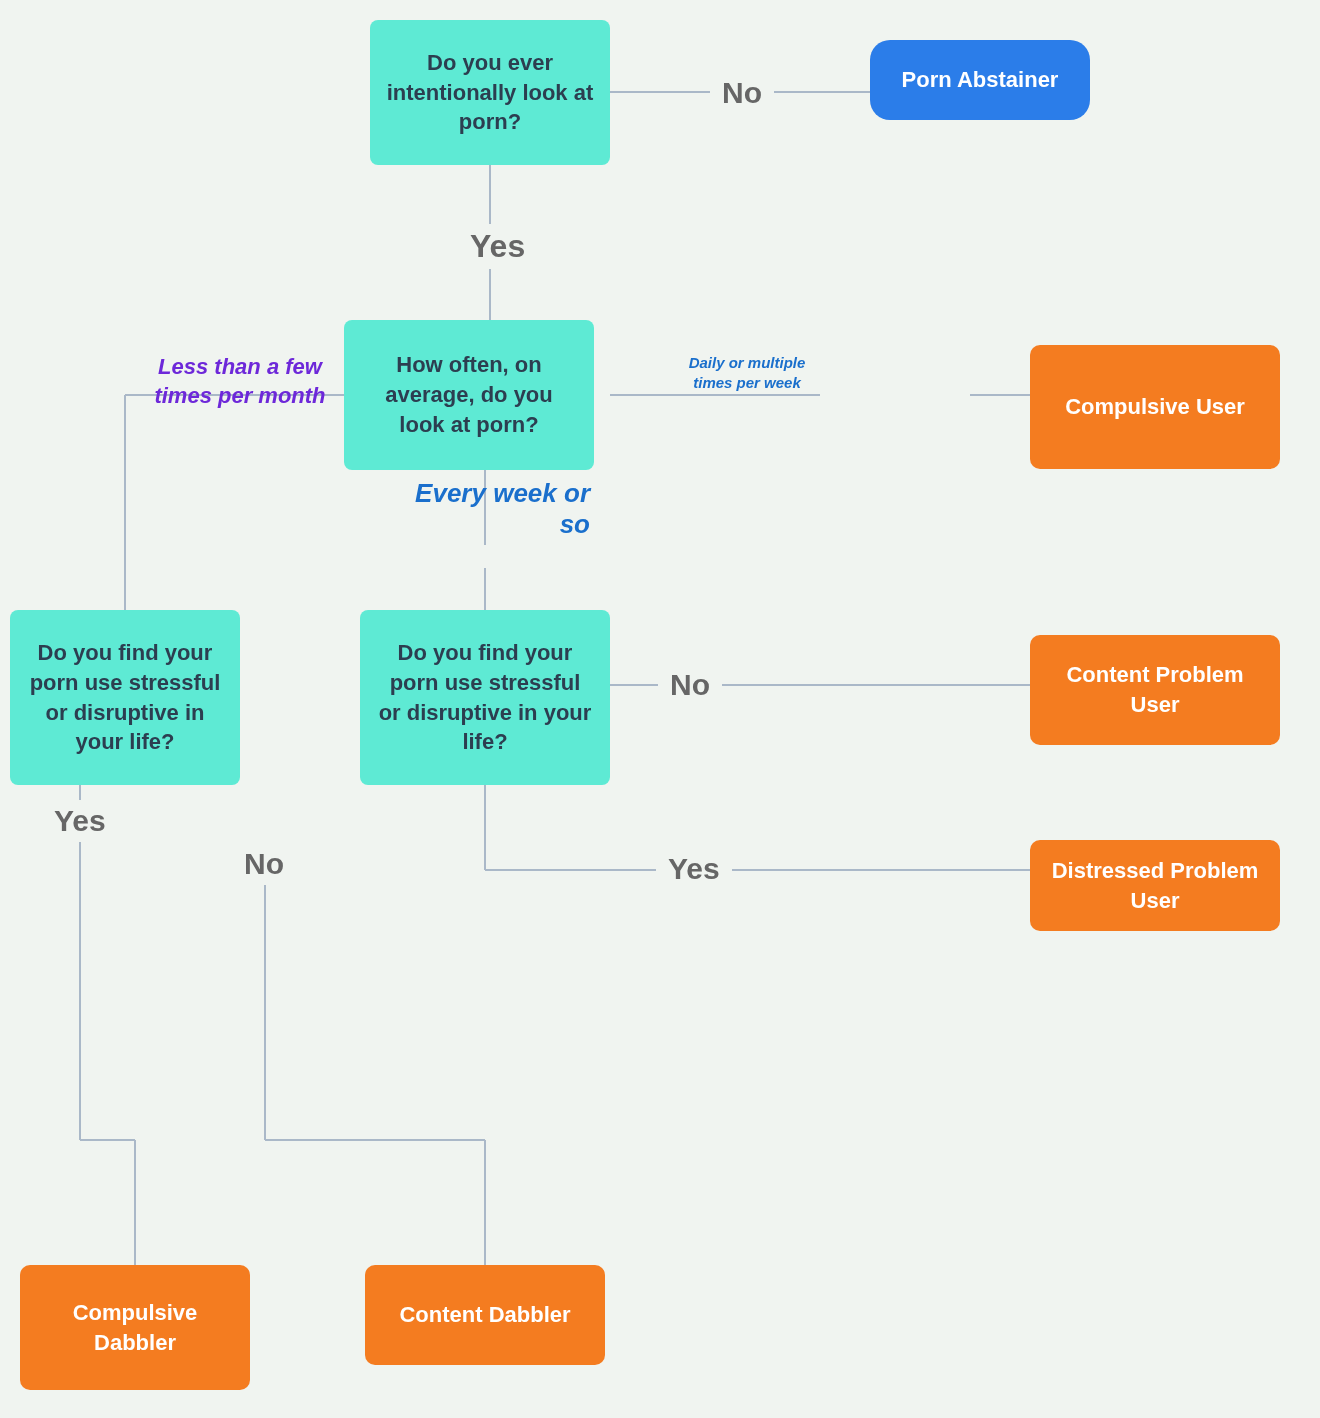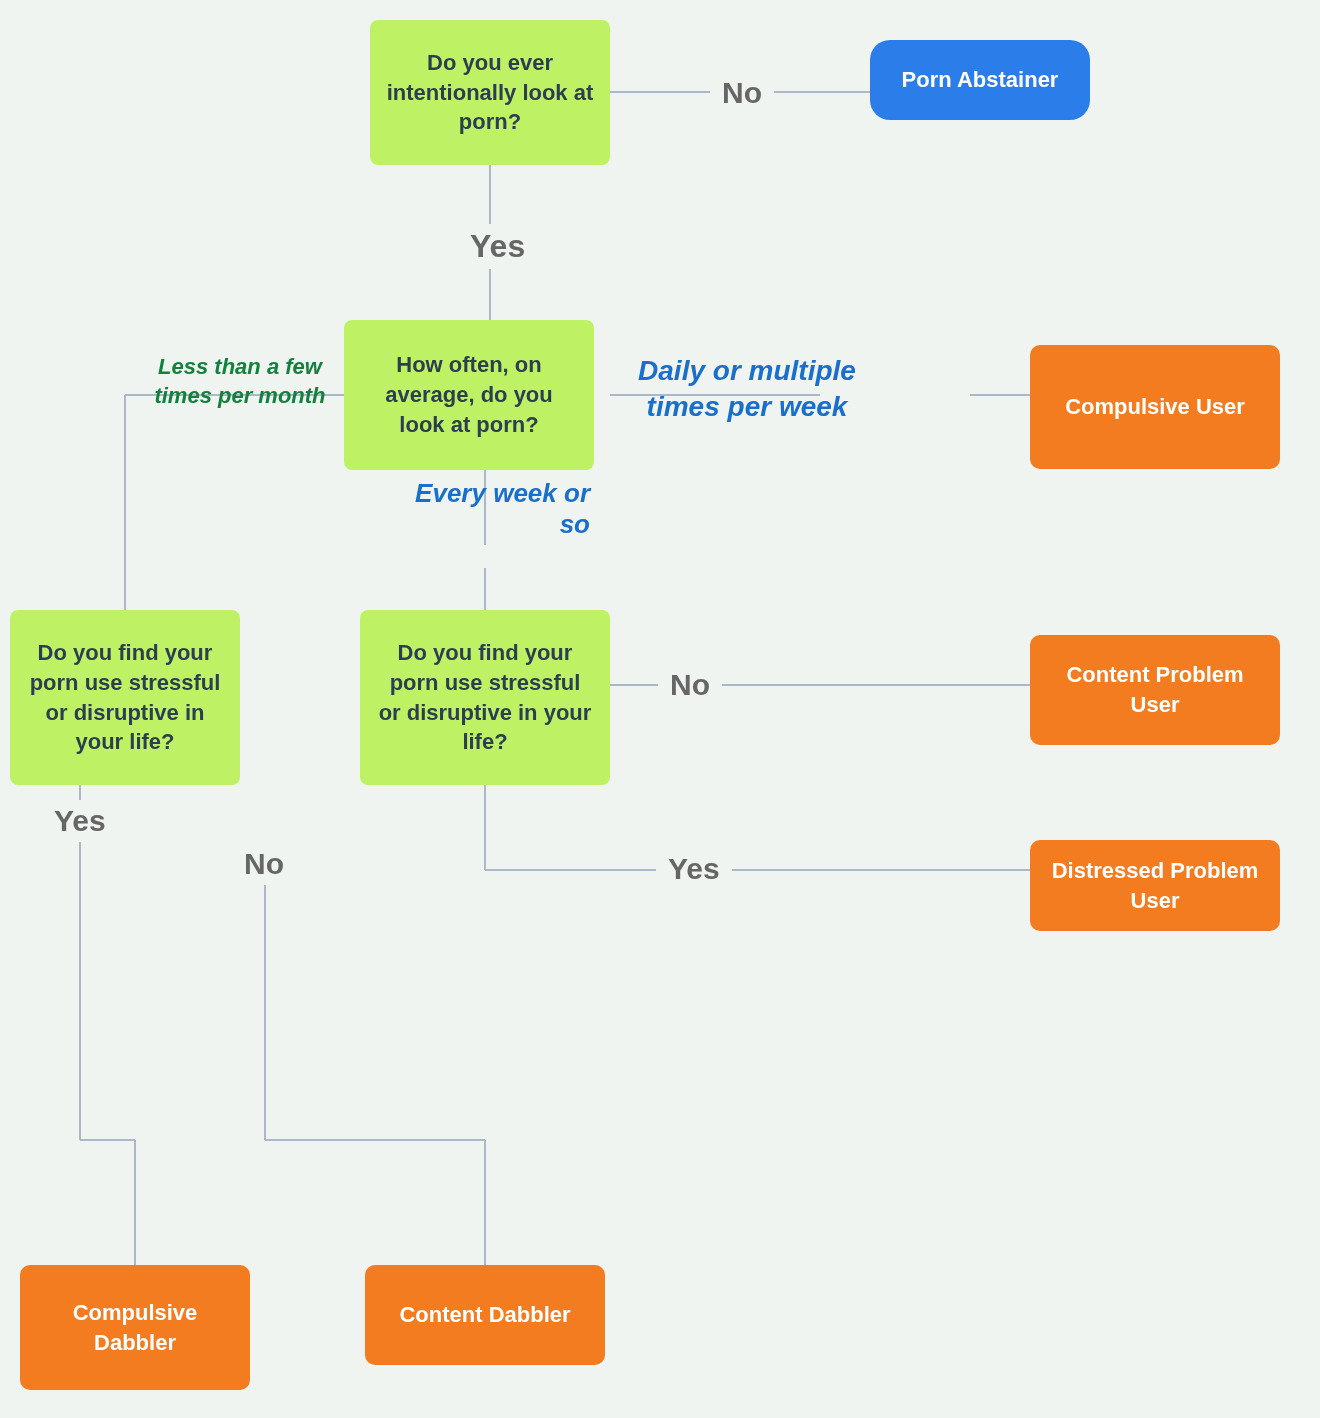--- a/index.html
+++ b/index.html
@@ -14,21 +14,21 @@
 
     .flowchart-container {
       position: relative;
       width: 1320px;
       height: 1418px;
     }
 
     
     .decision-box {
       position: absolute;
-      background: #bef264;
+      background: #5eead4;
       border-radius: 8px;
       display: flex;
       align-items: center;
       text-align: center;
       padding: 16px;
     }
 
     .decision-box .box-text {
       font-size: 22px;
       font-weight: 700;
@@ -162,25 +162,25 @@
   </div>
 
   <div class="yn-label" style="left:456px; top:224px; font-size:32px; font-weight:800; color:#666; background:#f0f4f0; border-radius:4px; padding:4px 14px;">
     <span>Yes</span>
   </div>
 
   <div class="decision-box" style="left:344px; top:320px; width:250px; height:150px;">
     <span class="box-text">How often, on average, do you look at porn?</span>
   </div>
 
-  <div class="connector-label" style="left:130px; top:353px; width:220px; font-size:22px; font-style:italic; font-weight:700; color:#15803d; text-align:center; line-height:1.3;">
+  <div class="connector-label" style="left:130px; top:353px; width:220px; font-size:22px; font-style:italic; font-weight:700; color:#6d28d9; text-align:center; line-height:1.3;">
     <span>Less than a few<br>times per month</span>
   </div>
 
-  <div class="connector-label" style="left:622px; top:353px; width:250px; font-size:28px; font-style:italic; font-weight:700; color:#1a6fcc; text-align:center; line-height:1.3;">
+  <div class="connector-label" style="left:622px; top:353px; width:250px; font-size:15px; font-style:italic; font-weight:700; color:#1a6fcc; text-align:center; line-height:1.3;">
     <span>Daily or multiple<br>times per week</span>
   </div>
 
   <div class="result-box-orange" style="left:1030px; top:345px; width:250px; height:124px;">
     <span class="box-text">Compulsive User</span>
   </div>
 
   <div class="connector-label" style="left:380px; top:478px; width:210px; font-size:26px; font-style:italic; font-weight:700; color:#1a6fcc; text-align:right;">
     <span>Every week or so</span>
   </div>

